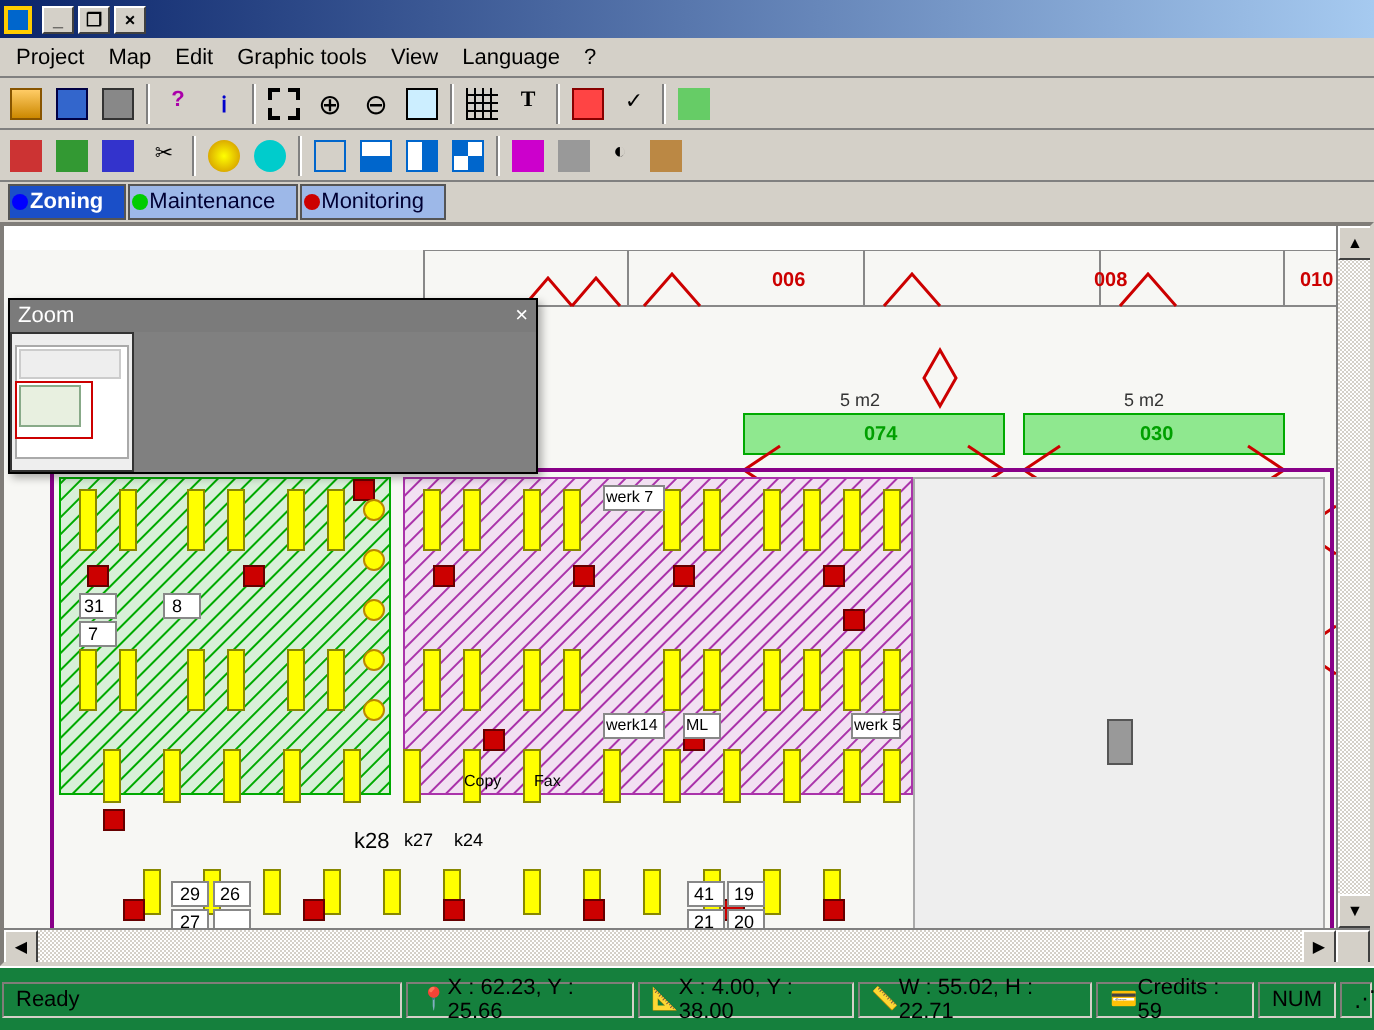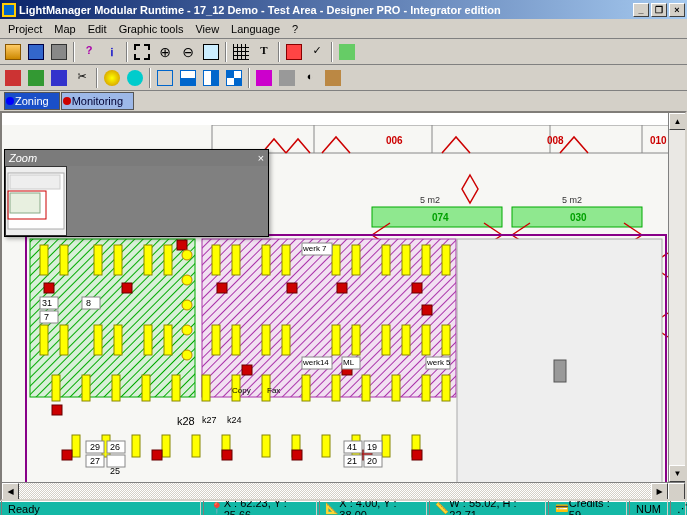--- a/index.html
+++ b/index.html
@@ -9,46 +9,45 @@
 .titlebar .title { flex: 1; font-size: 11px; }
 .titlebar .winbtn { width: 16px; height: 14px; background: #d4d0c8; border: 1px solid; border-color: #fff #404040 #404040 #fff; margin-left: 2px; font-size: 9px; line-height: 12px; text-align: center; color: black; font-family: Arial; font-weight: bold; cursor: pointer; }
 .menubar { height: 20px; background: #d4d0c8; display: flex; align-items: center; padding: 0 2px; border-bottom: 1px solid #808080; }
 .menubar span { padding: 2px 6px; cursor: pointer; }
 .toolbar { height: 26px; background: #d4d0c8; display: flex; align-items: center; padding: 1px 2px; gap: 1px; border-bottom: 1px solid #808080; }
 .tbtn { width: 22px; height: 22px; border: 1px solid transparent; display: flex; align-items: center; justify-content: center; cursor: pointer; }
 .tbtn svg, .tbtn div { width: 16px; height: 16px; }
 .sep { width: 2px; height: 20px; border-left: 1px solid #808080; border-right: 1px solid #fff; margin: 0 2px; }
 .tabstrip { height: 20px; background: #d4d0c8; display: flex; align-items: center; padding: 0 4px; gap: 1px; }
 .tab { padding: 2px 10px; background: #9db8e8; color: #003; font-size: 10px; border: 1px solid #555; cursor: pointer; position: relative; }
-.tab.active { background: #1a4fc8; color: white; font-weight: normal; }
+.tab.active { background: #1a4fc8; color: white; font-weight: bold; }
 .tab .dot { position: absolute; left: 1px; top: 4px; width: 8px; height: 8px; border-radius: 50%; }
 .content { flex: 1; border: 2px inset #d4d0c8; background: #fff; position: relative; overflow: hidden; }
 .canvas { position: absolute; left: 0; top: 0; width: 668px; height: 392px; background: #f7f7f4; margin-top: 12px; }
 .vscroll { position: absolute; right: 0; top: 0; bottom: 17px; width: 17px; background: #d4d0c8; border-left: 1px solid #808080; display: flex; flex-direction: column; }
 .hscroll { position: absolute; left: 0; right: 0; bottom: 0; height: 17px; background: #d4d0c8; border-top: 1px solid #808080; display: flex; }
 .sbtn { width: 17px; height: 17px; background: #d4d0c8; border: 1px solid; border-color: #fff #404040 #404040 #fff; display:flex; align-items:center; justify-content:center; font-size:8px; cursor:pointer; }
 .strack { flex: 1; background: repeating-conic-gradient(#d4d0c8 0% 25%, #fff 0% 50%) 50% / 2px 2px; }
-.statusbar { height: 14px; background: #14b8a6; display: flex; align-items: center; border-top: 1px solid #fff; font-size: 10px; }
+.statusbar { height: 32px; background: #15803d; display: flex; align-items: center; border-top: 1px solid #fff; font-size: 10px; }
 .sbcell { height: 18px; display: flex; align-items: center; padding: 0 6px; border: 1px inset #d4d0c8; margin: 0 1px; }
-.zoompanel { position: absolute; left: 2px; top: 24px; width: 265px; background: #c0c0c0; border: 1px solid #000; box-shadow: 2px 2px 4px rgba(0,0,0,0.3); z-index: 10; font-style: italic; }
+.zoompanel { position: absolute; left: 2px; top: 24px; width: 265px; background: #c0c0c0; border: 1px solid #000; box-shadow: 2px 2px 4px rgba(0,0,0,0.3); z-index: 10; }
 .zoompanel .zhdr { background: #7b7b7b; color: white; font-size: 10px; padding: 2px 4px; display:flex; justify-content:space-between; }
 .zoompanel .zbody { height: 70px; background: #808080; position: relative; }
 .zoompanel .thumb { position: absolute; left: 0; top: 0; width: 62px; height: 70px; background: #eee; border: 1px solid #333; }
 .redlabel { position: absolute; color: #c00; font-size: 10px; font-weight: bold; }
 .greenlabel { position: absolute; color: #00a000; font-size: 10px; font-weight: bold; }
 </style>
 </head>
 <body>
 
 <div class="titlebar">
   <svg class="icon">
       <rect width="14" height="14" fill="#ffcc00"></rect>
       <rect x="2" y="2" width="10" height="10" fill="#0066cc"></rect>
     </svg>
-  <span class="title">LightManager Modular Runtime - 17_12 Demo - Test Area - Designer PRO - Integrator edition</span>
   <div class="winbtn">_</div>
   <div class="winbtn">❐</div>
   <div class="winbtn">×</div>
 </div>
 
 <div class="menubar">
   <span>Project</span>
   <span>Map</span>
   <span>Edit</span>
   <span>Graphic tools</span>
@@ -150,20 +149,21 @@
   <div class="tbtn">
       <div style="text-align:center">◐</div>
     </div>
   <div class="tbtn">
       <div style="background:#b84"></div>
     </div>
 </div>
 
 <div class="tabstrip">
   <div class="tab active"><span class="dot" style="background:#00f"></span><span>Zoning</span></div>
+  <div class="tab"><span class="dot" style="background:#0c0"></span><span>Maintenance</span></div>
   <div class="tab"><span class="dot" style="background:#c00"></span><span>Monitoring</span></div>
 </div>
 
 <div class="content">
   <div class="canvas">
     <svg width="668" height="392">
 
       <rect x="210" y="0" width="458" height="28" fill="none" stroke="#888" stroke-width="1"></rect>
       <line x1="312" y1="0" x2="312" y2="28" stroke="#888"></line>
       <line x1="430" y1="0" x2="430" y2="28" stroke="#888"></line>

